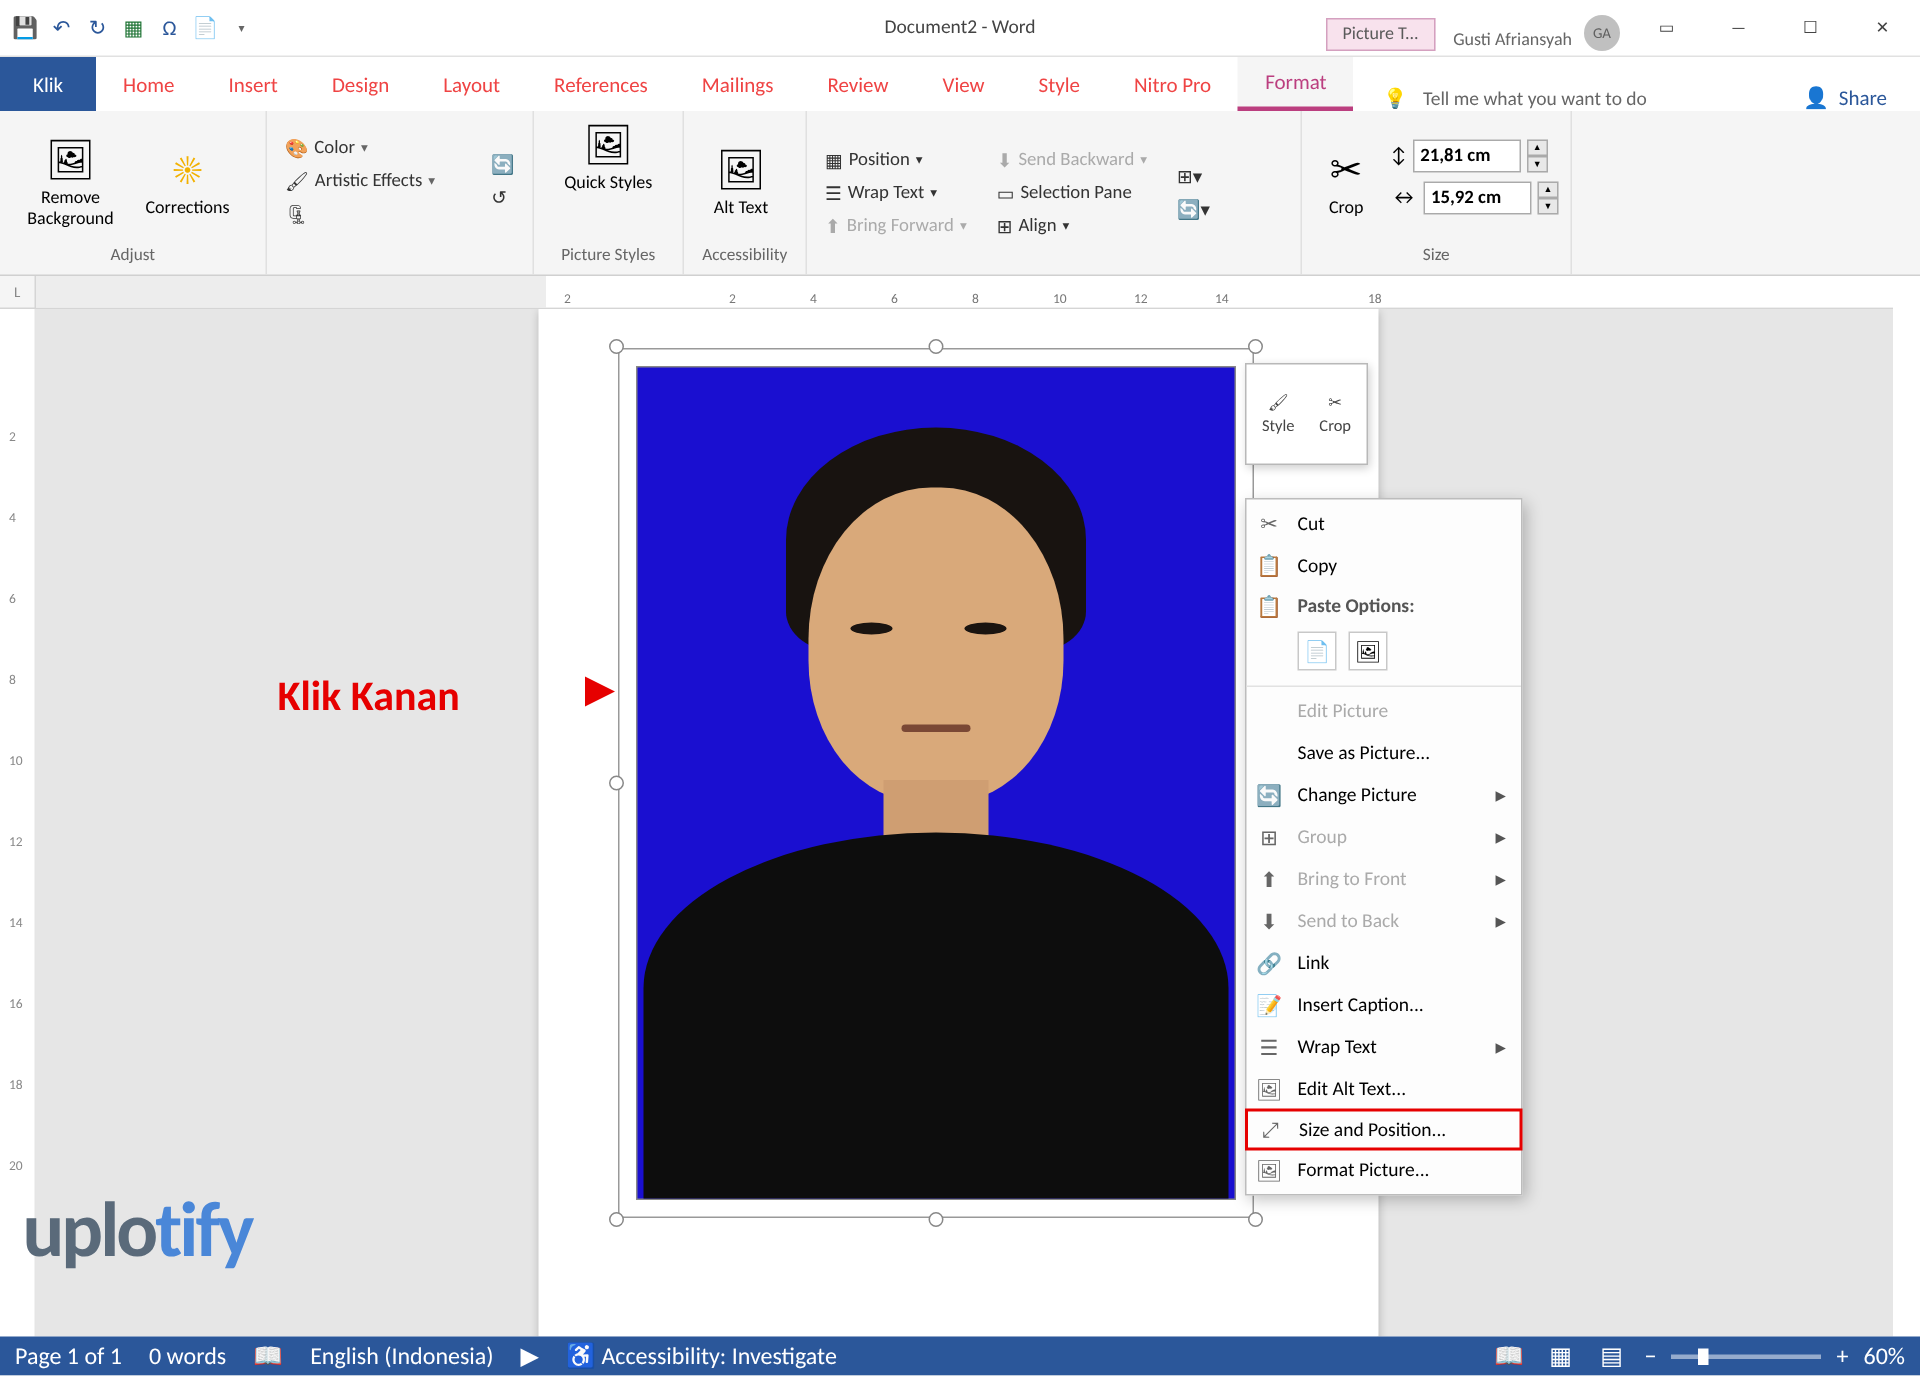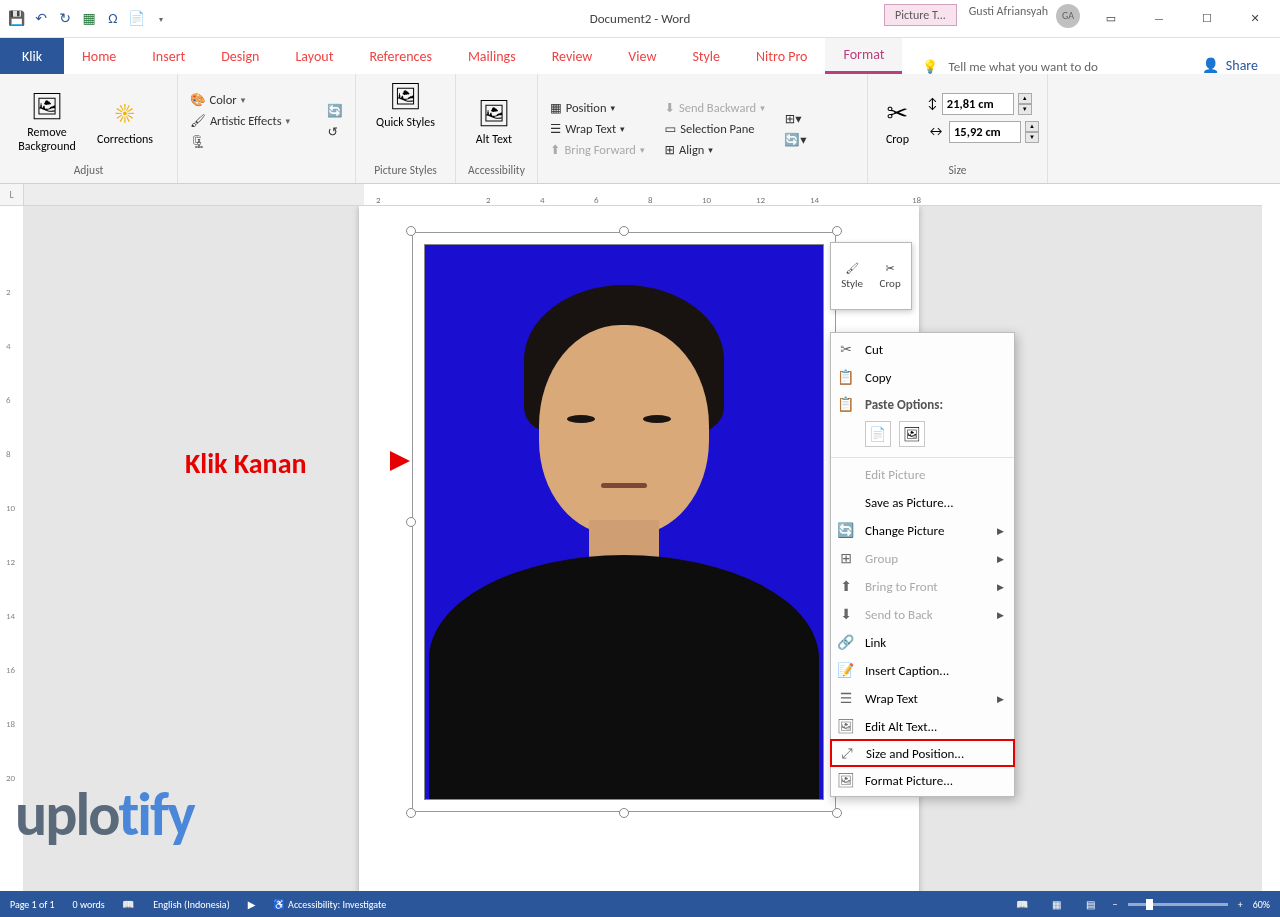--- a/index.html
+++ b/index.html
@@ -3,21 +3,21 @@
 <meta charset="utf-8">
 <style>
 * { margin: 0; padding: 0; box-sizing: border-box; font-family: "Segoe UI", Calibri, sans-serif; }
 body { background: #fff; width: 1280px; height: 917px; overflow: hidden; position: relative; }
 
 
 .titlebar { height: 38px; background: #fff; display: flex; align-items: center; position: relative; border-bottom: 1px solid #e1e1e1; }
 .qat { display: flex; gap: 2px; align-items: center; padding-left: 6px; }
 .qat-item { width: 22px; height: 22px; display: flex; align-items: center; justify-content: center; font-size: 14px; color: #2b579a; cursor: pointer; }
 .docname { position: absolute; left: 50%; transform: translateX(-50%); font-size: 13px; color: #444; }
-.titlebar-right { margin-left: auto; display: flex; align-items: flex-start; gap: 2px; padding-right: 2px; }
+.titlebar-right { margin-left: auto; display: flex; align-items: flex-end; gap: 2px; padding-right: 2px; }
 .contextual-tab { background: #f8e2ed; border: 1px solid #d4a0bf; padding: 3px 10px; font-size: 12px; color: #5a5a5a; margin-right: 10px; }
 .username { font-size: 12px; color: #666; margin-right: 6px; }
 .avatar-circle { width: 24px; height: 24px; border-radius: 50%; background: #c0c0c0; color: #606060; font-size: 10px; display: flex; align-items: center; justify-content: center; margin-right: 6px; }
 .win-btn { width: 46px; height: 30px; display: flex; align-items: center; justify-content: center; font-size: 11px; color: #444; cursor: pointer; }
 
 
 .ribbon-tabs { height: 36px; display: flex; align-items: flex-end; background: #fff; }
 .file-tab { background: #2b579a; color: #fff; padding: 0 22px; height: 36px; display: flex; align-items: center; font-size: 14px; }
 .rtab { padding: 0 18px; height: 36px; display: flex; align-items: center; font-size: 14px; color: #ef4444; cursor: pointer; }
 .rtab.active { color: #bb3e7f; border-bottom: 3px solid #bb3e7f; background: #f5f5f5; }
@@ -83,28 +83,28 @@
 .ctx-paste-opts { display: flex; gap: 8px; padding: 4px 0 8px 34px; }
 .paste-opt { width: 26px; height: 26px; border: 1px solid #c8c8c8; background: #fff; display: flex; align-items: center; justify-content: center; font-size: 14px; }
 .ctx-highlight { border: 2.5px solid #e60000; margin: -1px; }
 
 
 .klik-label { position: absolute; left: 185px; top: 262px; color: #e60000; font-size: 28px; font-weight: 700; }
 .klik-arrow { position: absolute; left: 340px; top: 262px; }
 .klik-arrow svg { width: 72px; height: 30px; }
 
 
-.statusbar { position: absolute; bottom: 0; left: 0; right: 0; height: 26px; background: #2b579a; color: #fff; display: flex; align-items: center; font-size: 10px; padding: 0 10px; gap: 18px; }
+.statusbar { position: absolute; bottom: 0; left: 0; right: 0; height: 26px; background: #2b579a; color: #fff; display: flex; align-items: center; font-size: 16px; padding: 0 10px; gap: 18px; }
 .statusbar .right { margin-left: auto; display: flex; align-items: center; gap: 10px; }
 .view-btn { width: 24px; height: 18px; display: flex; align-items: center; justify-content: center; }
 .zoom-slider { width: 100px; height: 3px; background: rgba(255,255,255,0.5); position: relative; }
 .zoom-thumb { position: absolute; left: 18px; top: -4px; width: 7px; height: 11px; background: #fff; }
 
 
-.watermark { position: absolute; left: 15px; bottom: 40px; font-size: 60px; font-weight: 700; letter-spacing: -2px; }
+.watermark { position: absolute; left: 15px; bottom: 40px; font-size: 52px; font-weight: 700; letter-spacing: -2px; }
 .watermark .a { color: #5a6a7a; }
 .watermark .b { color: #4a87d8; }
 
 .hruler-area { display: flex; width: 100%; height: 100%; position: relative; }
 .hruler .shade1 { width: 340px; background: #ededed; }
 .hruler .active { flex: 1; background: #fff; position: relative; }
 
 </style>
 </head>
 <body>

